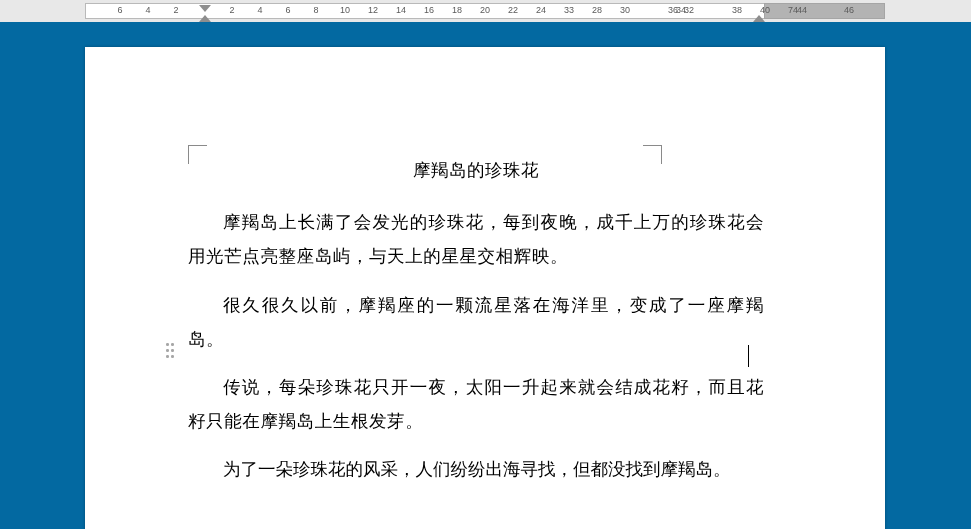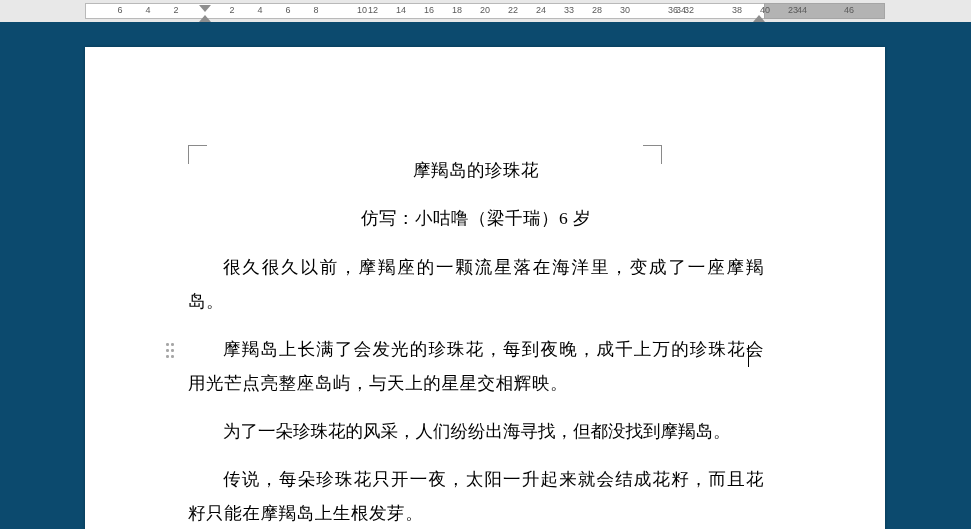--- a/index.html
+++ b/index.html
@@ -84,21 +84,21 @@
     border-bottom: 7px solid #8e8e8e;
   }
 
   
   #page-scroll {
     position: absolute;
     top: 22px;
     left: 0;
     right: 0;
     bottom: 0;
-    background: #0c4a6e;
+    background: #0369a1;
   }
   #page {
     position: absolute;
     top: 25px;
     left: 85px;
     width: 800px;
     height: 600px;
     background: #ffffff;
     box-shadow: 0 0 3px rgba(0,0,0,0.28);
   }
@@ -187,58 +187,57 @@
   <div id="ruler-track"></div>
   <div id="ruler-margin-right" class="ruler-margin"></div>
 
   <span class="ruler-num" style="left:120px">6</span>
   <span class="ruler-num" style="left:148px">4</span>
   <span class="ruler-num" style="left:176px">2</span>
   <span class="ruler-num" style="left:232px">2</span>
   <span class="ruler-num" style="left:260px">4</span>
   <span class="ruler-num" style="left:288px">6</span>
   <span class="ruler-num" style="left:316px">8</span>
-  <span class="ruler-num" style="left:362px">10</span>
+  <span class="ruler-num" style="left:345px">10</span>
   <span class="ruler-num" style="left:373px">12</span>
   <span class="ruler-num" style="left:401px">14</span>
   <span class="ruler-num" style="left:429px">16</span>
   <span class="ruler-num" style="left:457px">18</span>
   <span class="ruler-num" style="left:485px">20</span>
   <span class="ruler-num" style="left:513px">22</span>
   <span class="ruler-num" style="left:541px">24</span>
   <span class="ruler-num" style="left:569px">33</span>
   <span class="ruler-num" style="left:597px">28</span>
   <span class="ruler-num" style="left:625px">30</span>
   <span class="ruler-num" style="left:689px">32</span>
   <span class="ruler-num" style="left:681px">34</span>
   <span class="ruler-num" style="left:673px">36</span>
   <span class="ruler-num" style="left:737px">38</span>
   <span class="ruler-num" style="left:765px">40</span>
-  <span class="ruler-num" style="left:793px">23</span>
+  <span class="ruler-num" style="left:793px">74</span>
   <span class="ruler-num" style="left:802px">44</span>
   <span class="ruler-num" style="left:849px">46</span>
 
   <div class="indent-marker" id="indent-first-line" style="left:199px"></div>
   <div class="indent-marker" id="indent-hanging" style="left:199px"></div>
   <div class="indent-marker" id="indent-right" style="left:753px"></div>
 </div>
 
 <div id="page-scroll">
   <div id="page">
 
     <div class="crop" id="crop-tl"></div>
     <div class="crop" id="crop-tr"></div>
 
     <div id="doc-body">
       <div class="doc-title">摩羯岛的珍珠花</div>
-      <div class="doc-subtitle">仿写：小咕噜（梁千瑞）6 岁</div>
+      <p class="doc-para">摩羯岛上长满了会发光的珍珠花，每到夜晚，成千上万的珍珠花会用光芒点亮整座岛屿，与天上的星星交相辉映。</p>
       <p class="doc-para">很久很久以前，摩羯座的一颗流星落在海洋里，变成了一座摩羯岛。</p>
-      <p class="doc-para">摩羯岛上长满了会发光的珍珠花，每到夜晚，成千上万的珍珠花会用光芒点亮整座岛屿，与天上的星星交相辉映。</p>
+      <p class="doc-para">传说，每朵珍珠花只开一夜，太阳一升起来就会结成花籽，而且花籽只能在摩羯岛上生根发芽。</p>
       <p class="doc-para tight">为了一朵珍珠花的风采，人们纷纷出海寻找，但都没找到摩羯岛。</p>
-      <p class="doc-para">传说，每朵珍珠花只开一夜，太阳一升起来就会结成花籽，而且花籽只能在摩羯岛上生根发芽。</p>
     </div>
 
     <div id="caret"></div>
 
     <div id="para-handle">
       <i></i>
         <i></i>
         <i></i>
         <i></i>
         <i></i>

